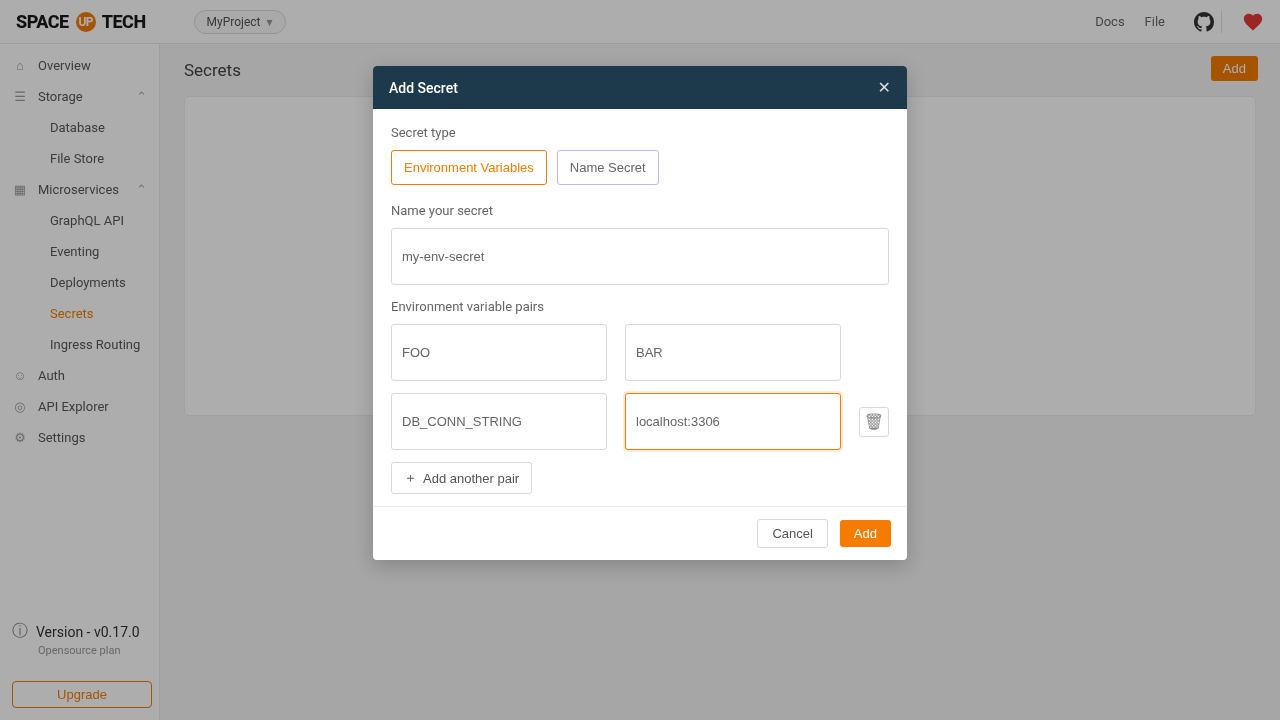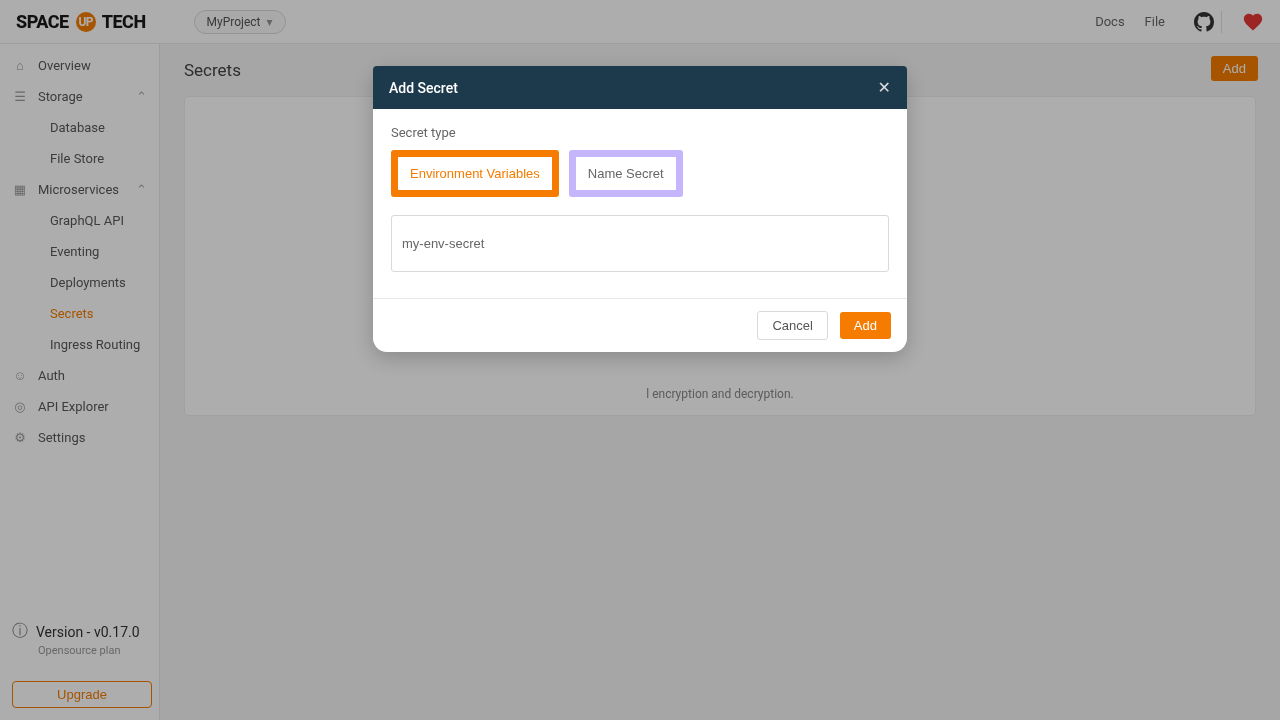--- a/index.html
+++ b/index.html
@@ -34,28 +34,28 @@
     .plan { font-size: 11px; color: #999; margin-bottom: 24px; margin-left: 26px; }
     .upgrade-btn { width: 140px; padding: 5px 0; border: 1px solid #f57c00; color: #f57c00; background: #fff; border-radius: 4px; font-size: 13px; cursor: pointer; }
     
     .content { flex: 1; padding: 16px 24px; position: relative; }
     .page-title { font-size: 17px; color: #444; margin-bottom: 16px; }
     .add-top { position: absolute; top: 12px; right: 22px; background: #f57c00; color: #fff; border: none; padding: 5px 12px; font-size: 13px; border-radius: 3px; cursor: pointer; }
     .card { background: #fff; border: 1px solid #eee; border-radius: 4px; height: 320px; position: relative; }
     .card-hint { position: absolute; width: 100%; text-align: center; top: 290px; font-size: 12px; color: #888; }
     
     .overlay { position: absolute; inset: 0; background: rgba(0,0,0,0.32); display: flex; align-items: flex-start; justify-content: center; }
-    .modal { background: #fff; width: 534px; margin-top: 66px; border-radius: 14px; box-shadow: 0 6px 20px rgba(0,0,0,0.2); }
+    .modal { background: #fff; width: 534px; margin-top: 66px; border-radius: 4px; box-shadow: 0 6px 20px rgba(0,0,0,0.2); }
     .modal-header { background: #1d3a4d; color: #fff; padding: 12px 16px; display: flex; align-items: center; border-radius: 4px 4px 0 0; }
     .modal-title { font-size: 14px; font-weight: 500; }
     .modal-close { margin-left: auto; color: #ddd; cursor: pointer; font-size: 16px; }
     .modal-body { padding: 16px 18px 12px 18px; }
     .label { font-size: 13px; color: #666; margin-bottom: 10px; display: block; }
     .type-group { display: flex; gap: 10px; margin-bottom: 18px; }
-    .type-btn { border: 7px solid #c4b5fd; background: #fff; color: #666; padding: 9px 12px; border-radius: 3px; font-size: 13px; cursor: pointer; }
+    .type-btn { border: 1px solid #c4b5fd; background: #fff; color: #666; padding: 9px 12px; border-radius: 3px; font-size: 13px; cursor: pointer; }
     .type-btn.active { border-color: #f57c00; color: #f57c00; }
     .text-input { width: 100%; border: 1px solid #d9d9d9; border-radius: 3px; padding: 20px 10px; font-size: 13px; color: #666; outline: none; }
     .text-input.focused { border-color: #f57c00; box-shadow: 0 0 0 2px rgba(245,124,0,0.15); }
     .pair-row { display: flex; gap: 18px; margin-bottom: 12px; align-items: center; }
     .pair-row .text-input { flex: 1; }
     .del-btn { width: 30px; height: 30px; border: 1px solid #d9d9d9; border-radius: 3px; background: #fff; display: flex; align-items: center; justify-content: center; color: #888; cursor: pointer; }
     .del-btn.hidden { visibility: hidden; }
     .add-pair { display: inline-flex; align-items: center; border: 1px solid #d9d9d9; padding: 6px 12px; border-radius: 3px; font-size: 13px; color: #555; cursor: pointer; gap: 6px; background: #fff; }
     .modal-footer { border-top: 1px solid #e8e8e8; padding: 12px 16px; text-align: right; }
     .btn-cancel { border: 1px solid #d9d9d9; background: #fff; color: #555; padding: 6px 14px; border-radius: 3px; font-size: 13px; margin-right: 8px; cursor: pointer; }
@@ -171,22 +171,42 @@
     <div class="modal-header">
       <span class="modal-title">Add Secret</span>
       <span class="modal-close">✕</span>
     </div>
     <div class="modal-body">
       <span class="label">Secret type</span>
       <div class="type-group">
         <button class="type-btn active">Environment Variables</button>
         <button class="type-btn">Name Secret</button>
       </div>
+      <span class="label">Name your secret</span>
       <div class="name-field">
         <input class="text-input" value="my-env-secret" style="">
+      </div>
+      <div class="pairs-section">
+        <span class="label">Environment variable pairs</span>
+        <div class="pair-row">
+          <input class="text-input" value="FOO" style="">
+          <input class="text-input" value="BAR" style="">
+          <span class="del-btn hidden"></span>
+        </div>
+        <div class="pair-row">
+          <input class="text-input" value="DB_CONN_STRING" style="">
+          <input class="text-input focused" value="localhost:3306" style="">
+          <span class="del-btn">
+            <span>🗑</span>
+          </span>
+        </div>
+        <button class="add-pair">
+          <span>＋</span>
+          <span>Add another pair</span>
+        </button>
       </div>
     </div>
     <div class="modal-footer">
       <button class="btn-cancel">Cancel</button>
       <button class="btn-add">Add</button>
     </div>
   </div>
 </div>
 
 </body></html>

